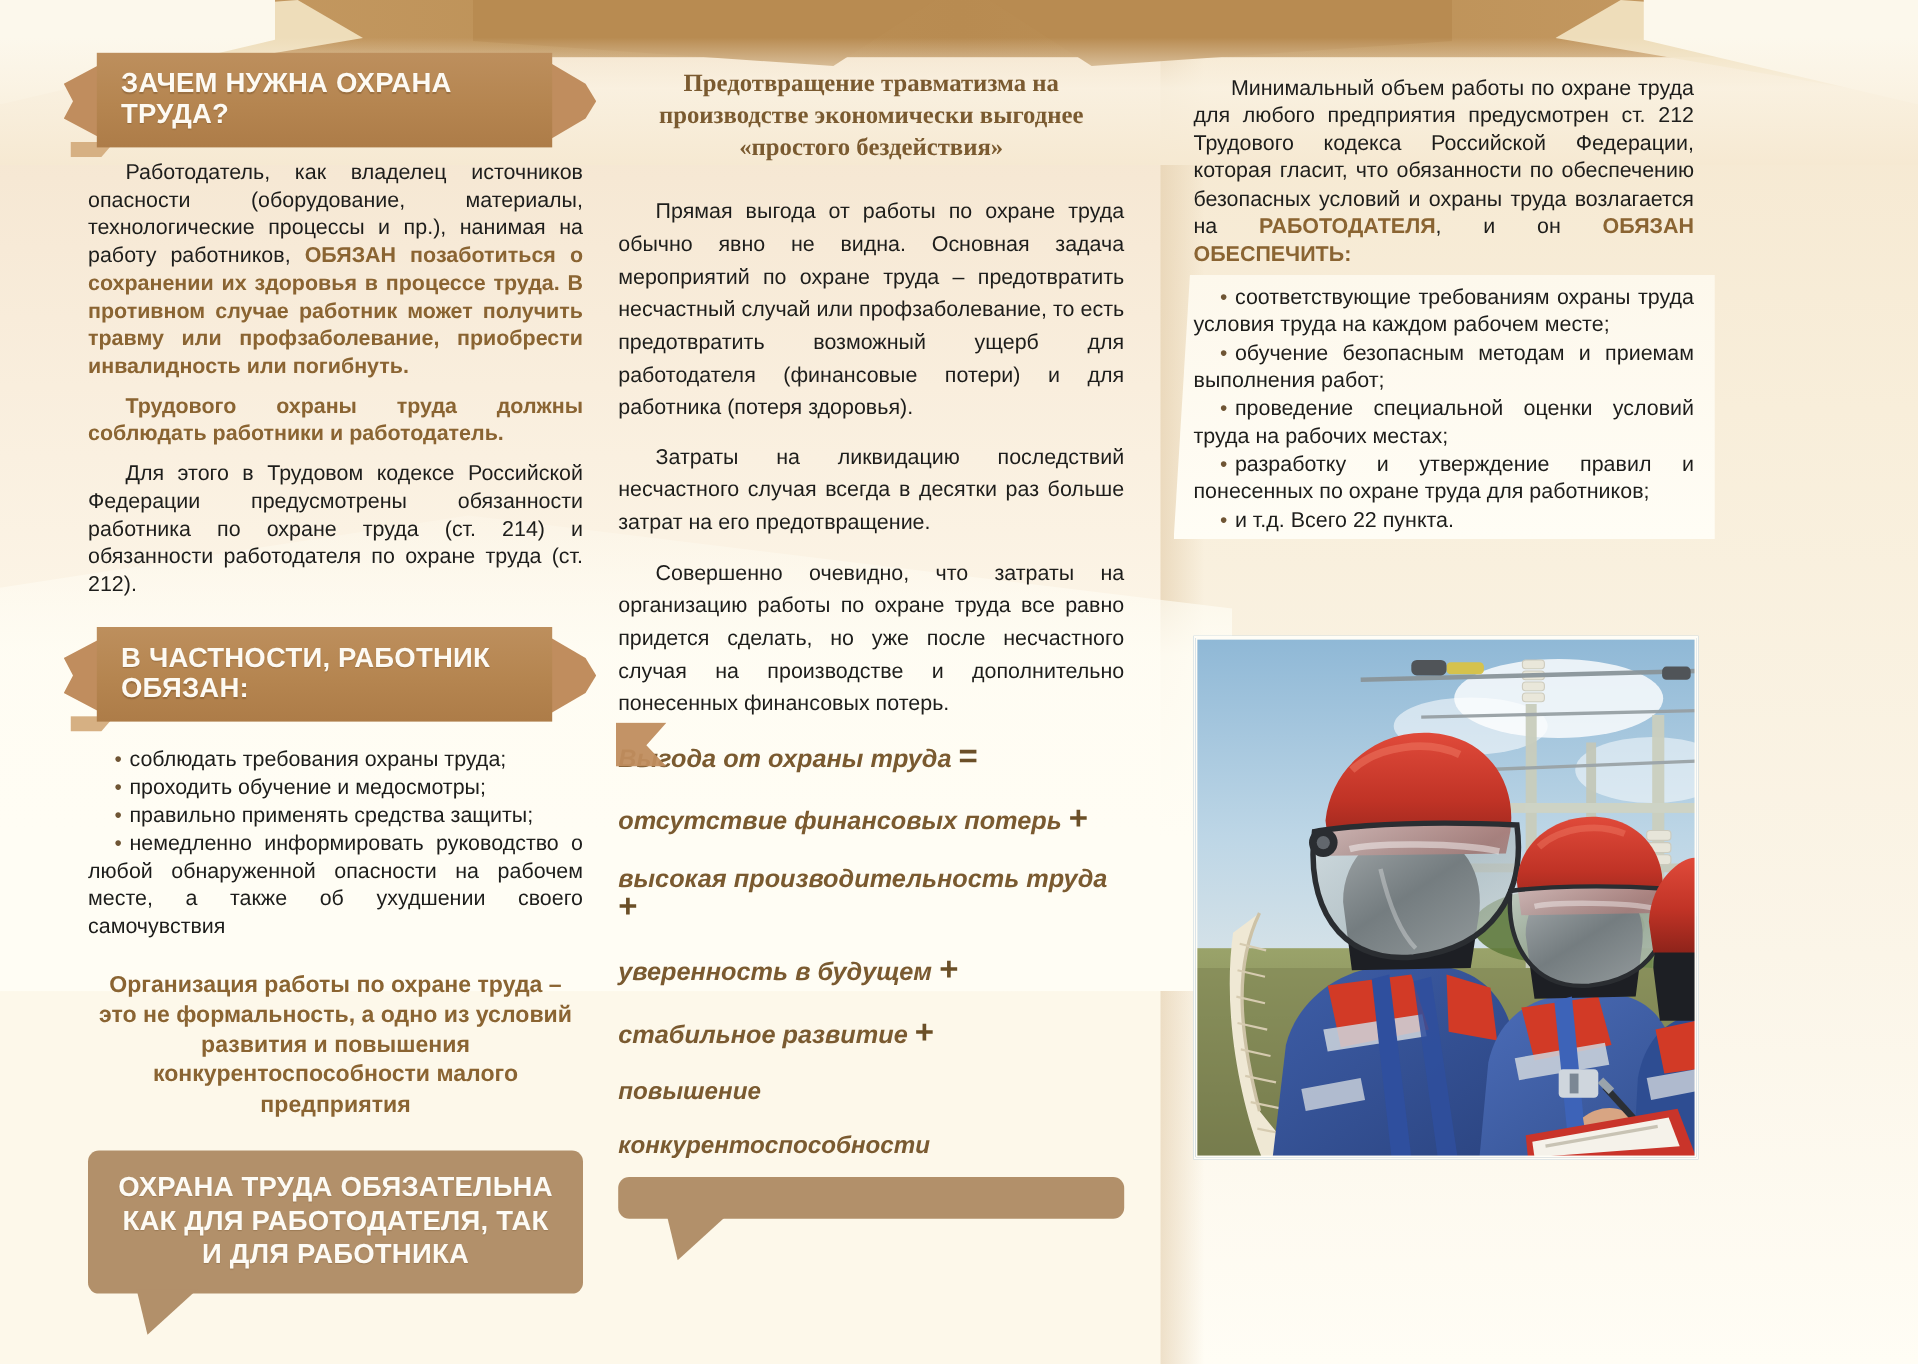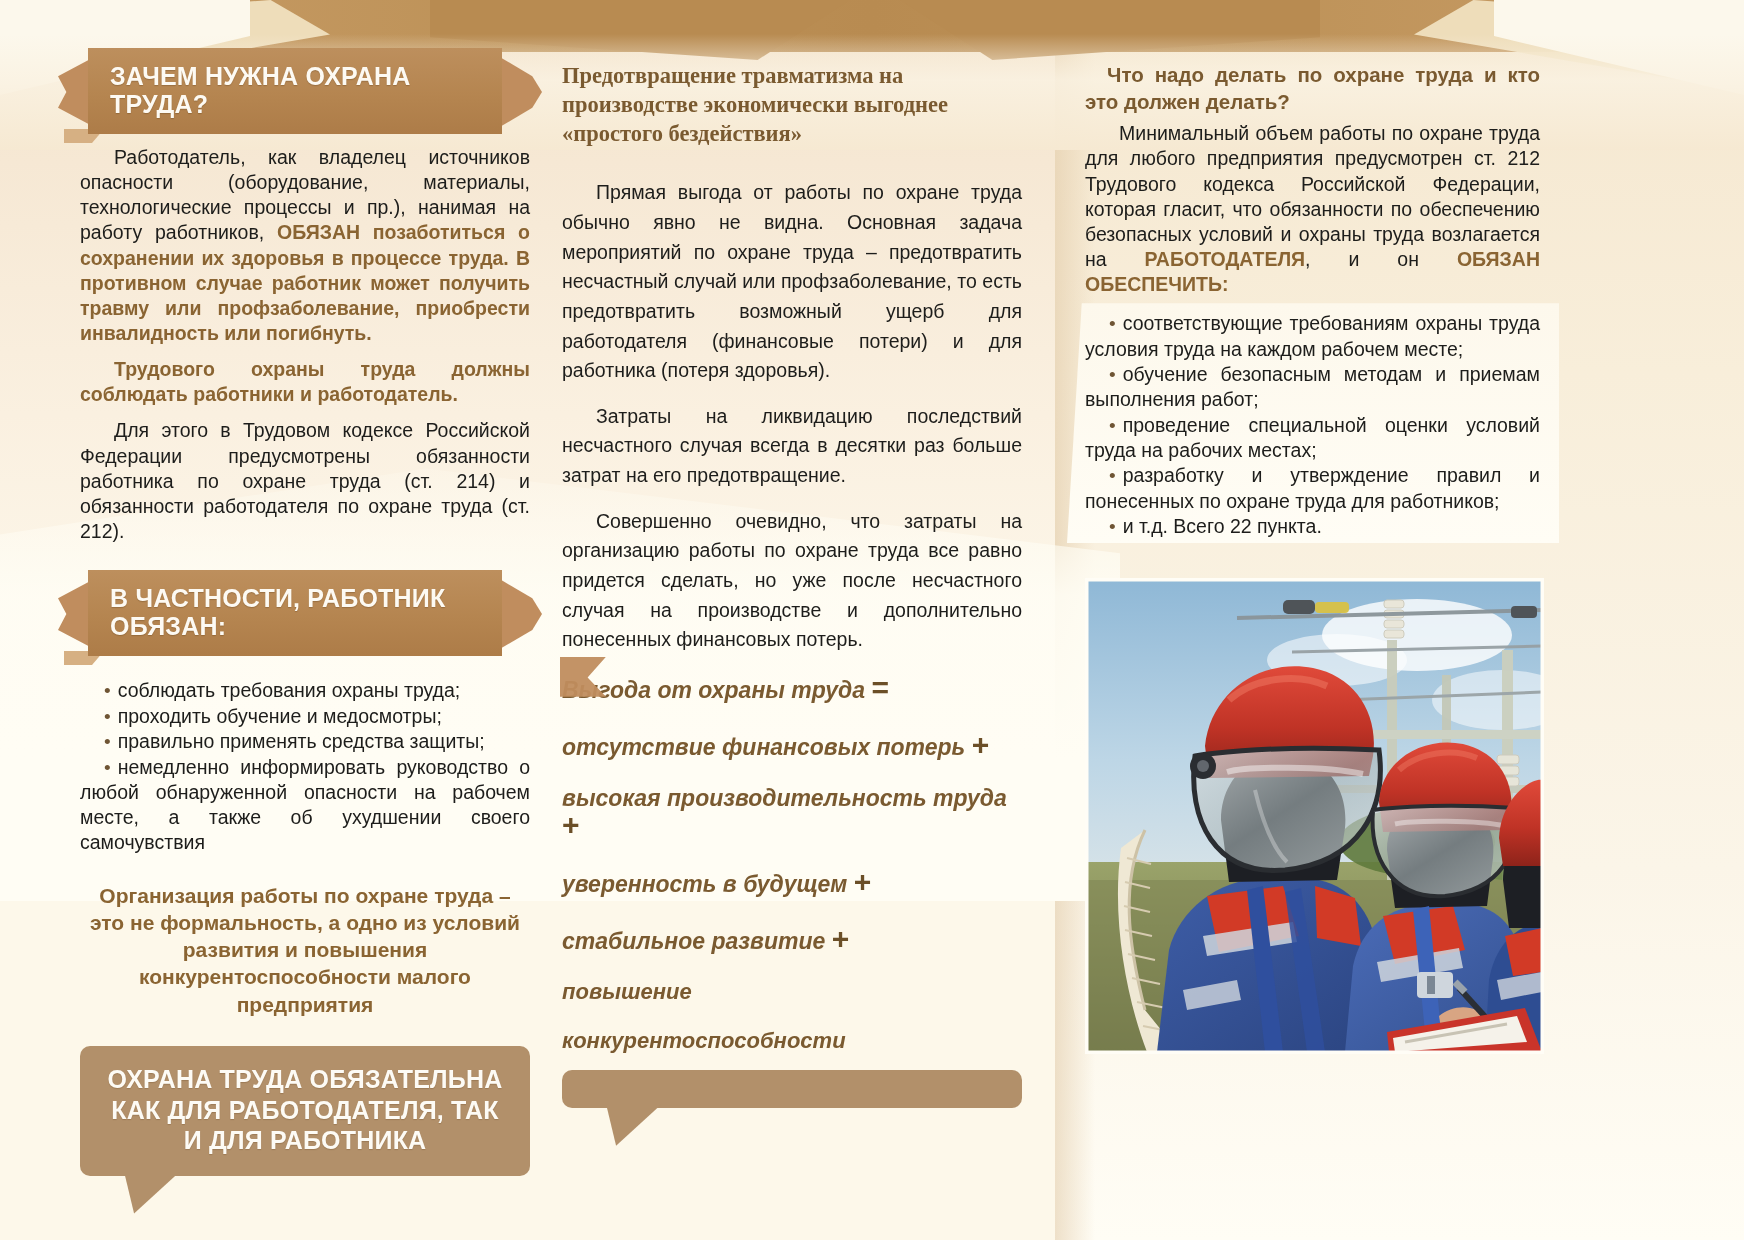--- a/index.html
+++ b/index.html
@@ -83,21 +83,21 @@
 
   
   .bubble{position:relative;margin-top:22px;background:#b2906a;border-radius:10px;
      padding:18px 20px 20px 20px;text-align:center;}
   .bubble .txt{color:#fdfbf5;font-weight:bold;font-size:25px;line-height:1.22;letter-spacing:.2px;
      text-shadow:0 1px 1px rgba(90,60,25,.25);}
   .bubble .tail{position:absolute;left:44px;bottom:-38px;width:56px;height:42px;background:#b2906a;
      clip-path:polygon(0 0,100% 0,18% 100%);}
 
   
-  .serifhead{margin:6px 0 0 0;font-family:"Liberation Serif", serif;
+  .serifhead{margin:6px 0 0 0;text-align:center;font-family:"Liberation Serif", serif;
      font-weight:bold;font-size:22.5px;line-height:1.28;color:#7a5a30;}
 
   
   .formula{position:relative;margin-top:18px;text-align:left;}
   .formula .fnotch{position:absolute;left:-2px;top:-16px;width:46px;height:40px;background:#c08d5e;
      clip-path:polygon(0 0,100% 0,60% 52%,100% 100%,0 100%);opacity:.95;}
   .formula .line{font-style:italic;font-weight:bold;color:#7a5a30;font-size:23px;line-height:1.0;
      margin-bottom:27px;}
   .formula .op{font-style:normal;font-weight:bold;font-size:30px;color:#6b4f27;}
   .formula .line.sm{font-size:22px;}
@@ -213,21 +213,20 @@
     </div>
 
     <div class="bubble" style="margin-top:18px;">
       <div class="tail"></div>
     </div>
 
   </div>
 
   <div class="col col3" style="top:62px;">
 
-    <div style="font-weight:bold;font-size:20.5px;line-height:1.3;color:#7a5a30;text-align:justify;text-indent:22px;">Что надо делать по охране труда и кто это должен делать?</div>
 
     <p class="ptext" style="margin-top:6px;"><span>Минимальный объем работы по охране труда для любого предприятия предусмотрен ст. 212 Трудового кодекса Российской Федерации, которая гласит, что обязанности по обеспечению безопасных условий и охраны труда возлагается на </span><span class="bold-brown">РАБОТОДАТЕЛЯ</span><span>, и он </span><span class="bold-brown">ОБЯЗАН ОБЕСПЕЧИТЬ:</span></p>
 
     <div class="c3panel">
       <ul class="bullets" style="margin-top:0;">
         <li>соответствующие требованиям охраны труда условия труда на каждом рабочем месте;</li>
         <li>обучение безопасным методам и приемам выполнения работ;</li>
         <li>проведение специальной оценки условий труда на рабочих местах;</li>
         <li>разработку и утверждение правил и понесенных по охране труда для работников;</li>
         <li>и т.д. Всего 22 пункта.</li>

